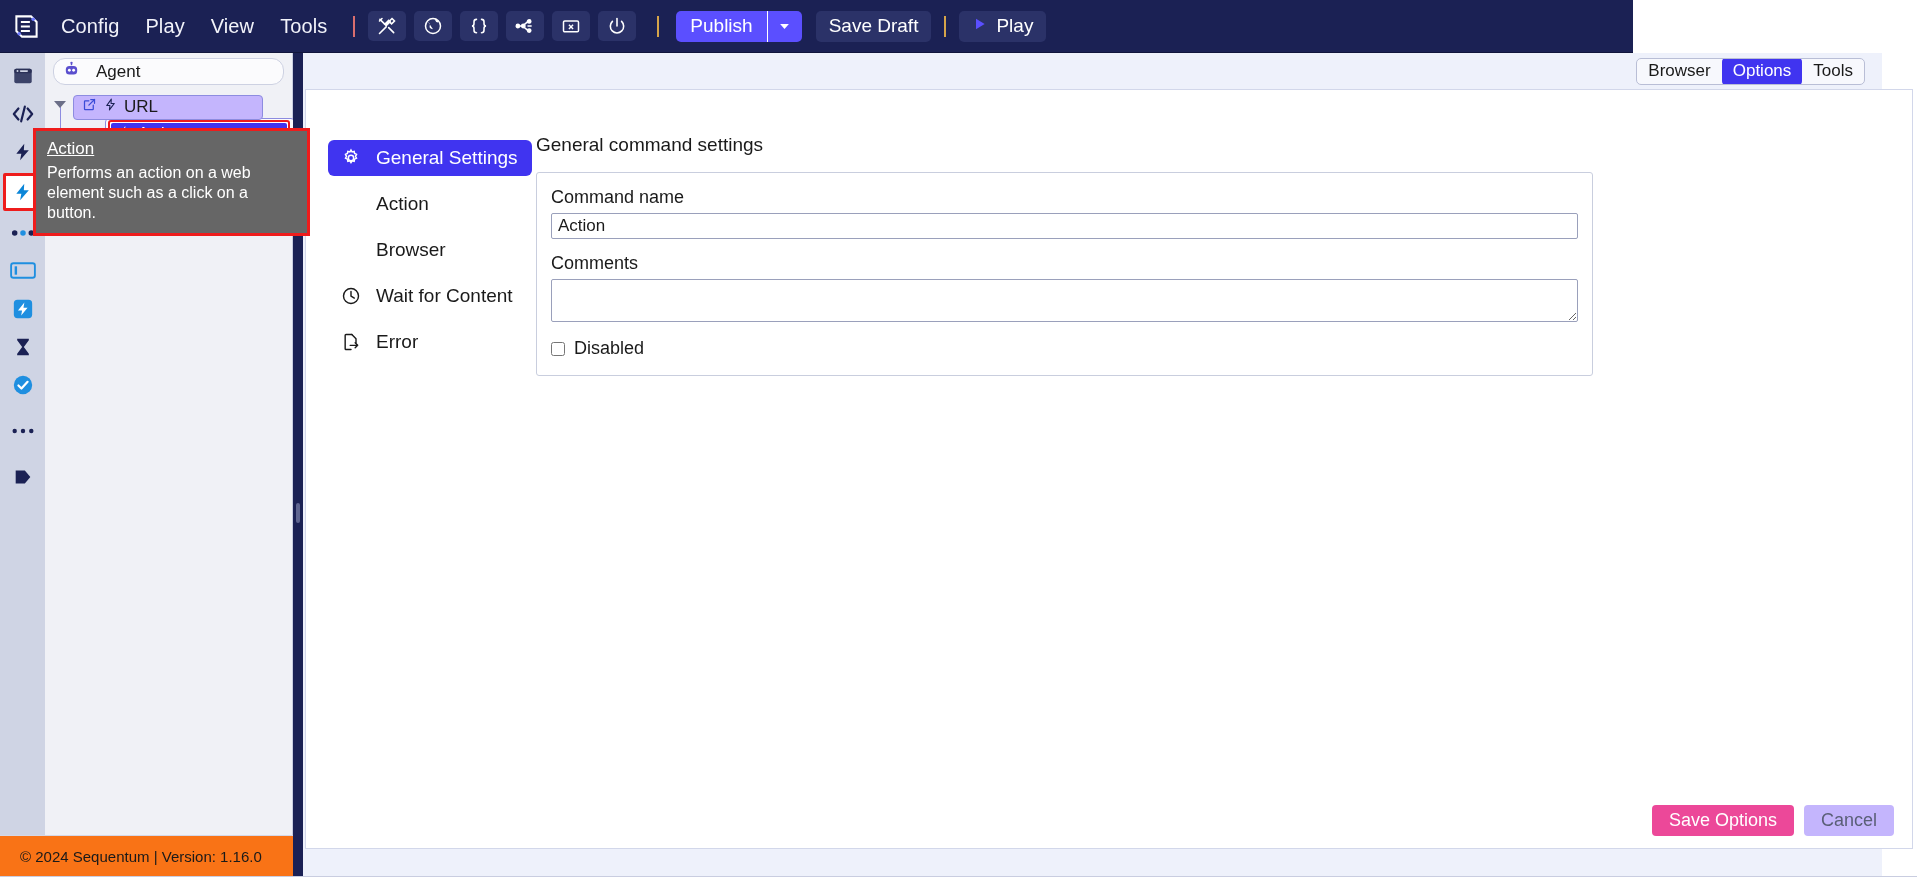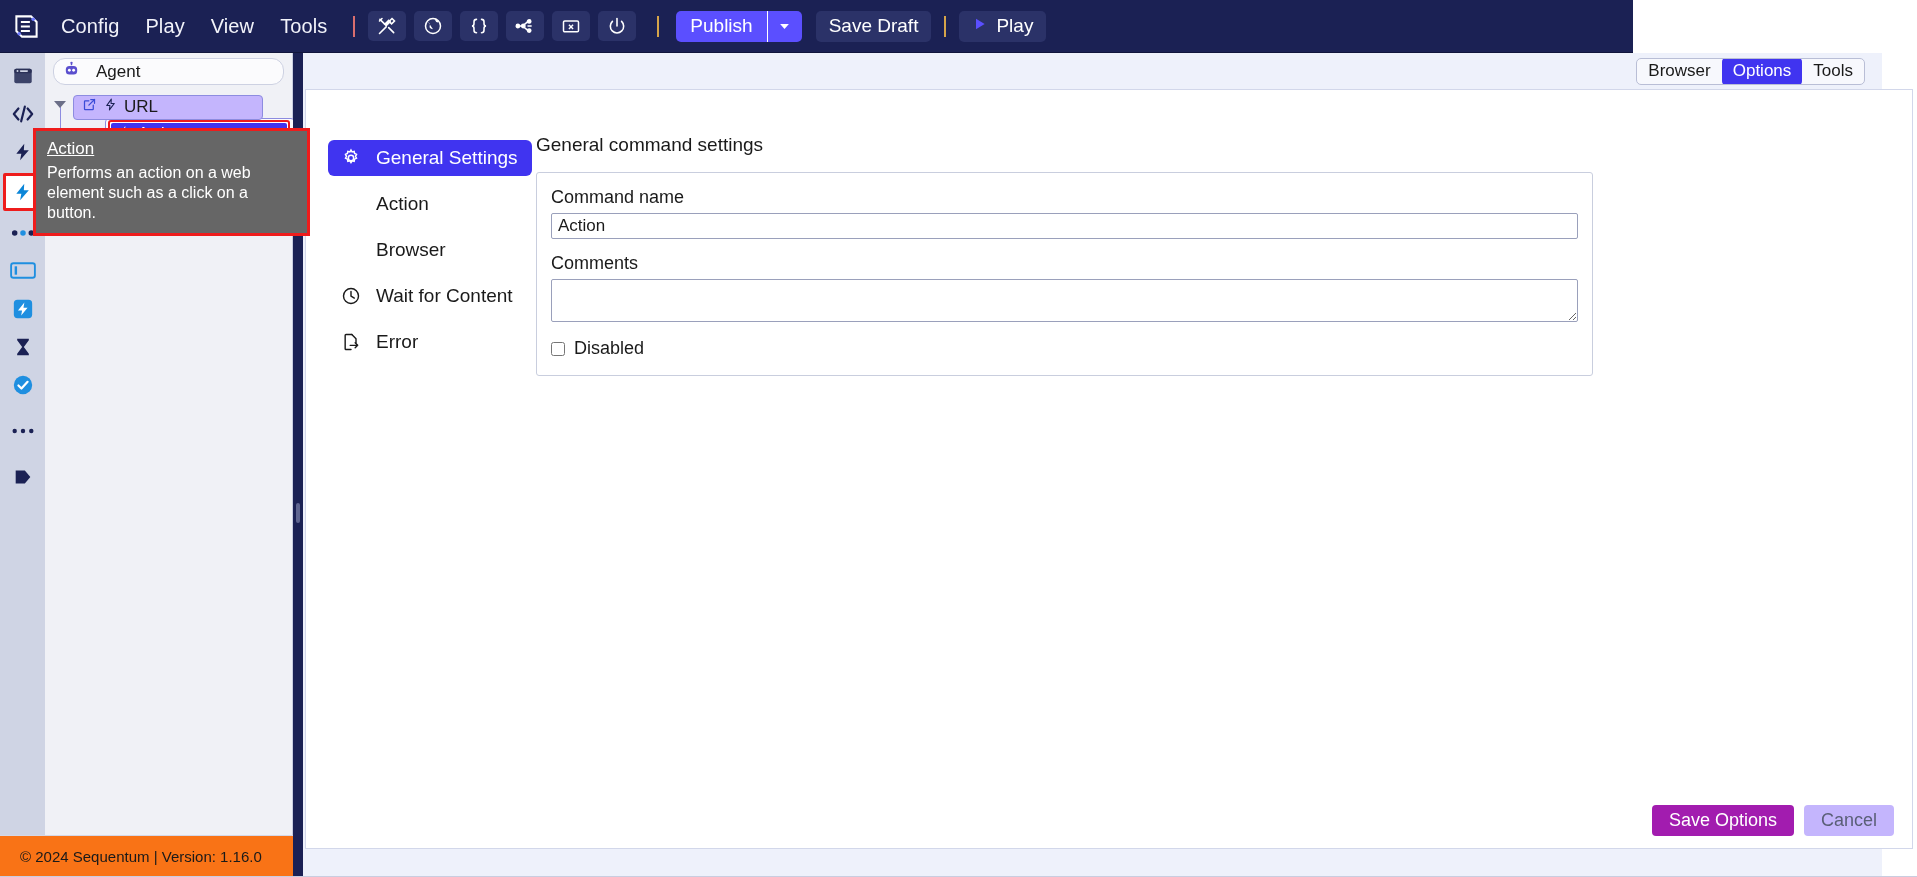--- a/index.html
+++ b/index.html
@@ -227,21 +227,21 @@
 
   
   #footer-actions {
     position: absolute; right: 18px; bottom: 12px;
     display: flex; align-items: center; gap: 10px;
   }
   .footer-btn {
     font-size: 18px; padding: 5px 17px; border-radius: 4px;
     cursor: default; border: none; font-family: "Liberation Sans", sans-serif;
   }
-  #save-options-btn { background: #a21caf; color: #ffffff; }
+  #save-options-btn { background: #ec4899; color: #ffffff; }
   #cancel-btn { background: #c4b5fd; color: #5a5f77; }
 
   
   #statusbar {
     position: absolute; left: 0; bottom: 0; width: 293px; height: 42px;
     background: #f97316; border-top: 1px solid #d4d8e8;
     display: flex; align-items: center; padding-left: 20px;
     font-size: 15px; color: #1a1a1a;
   }
   #bottom-strip {

